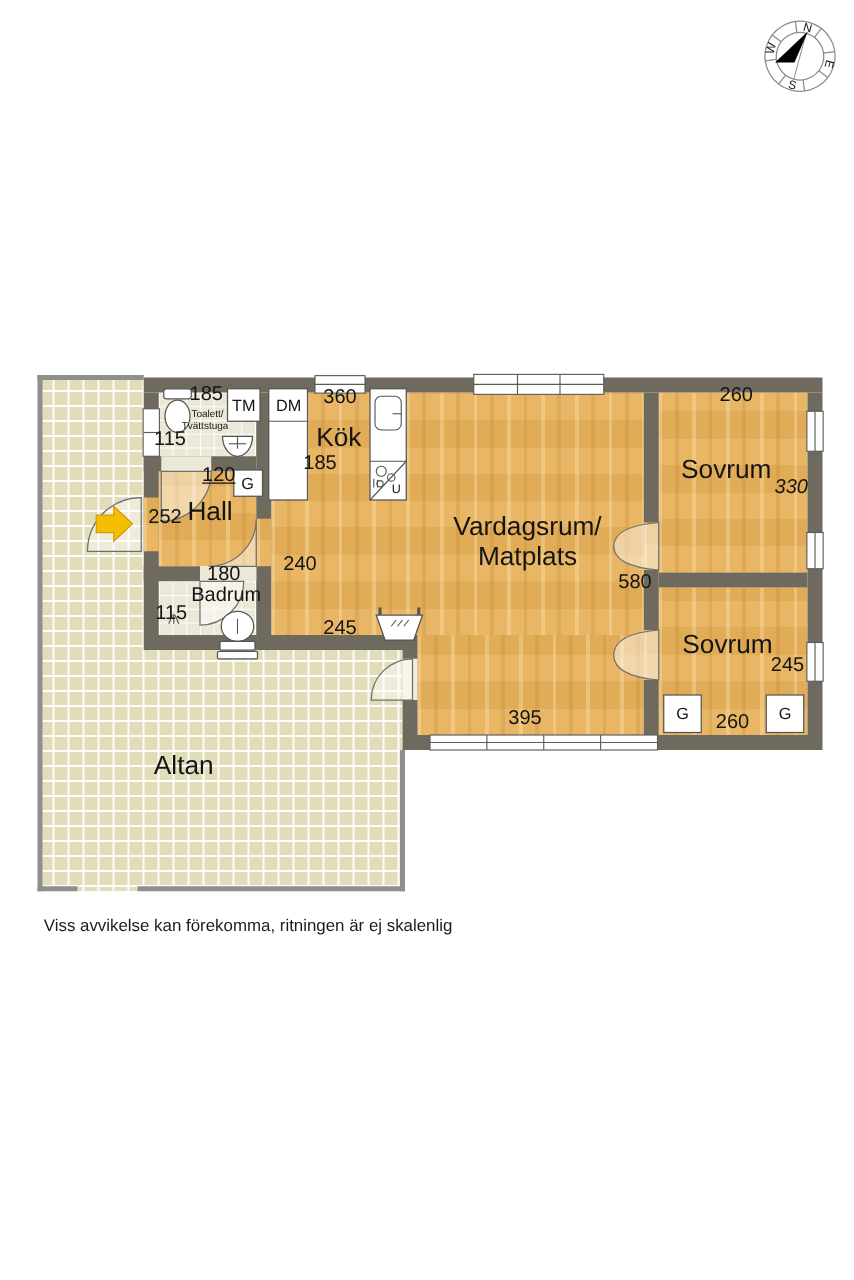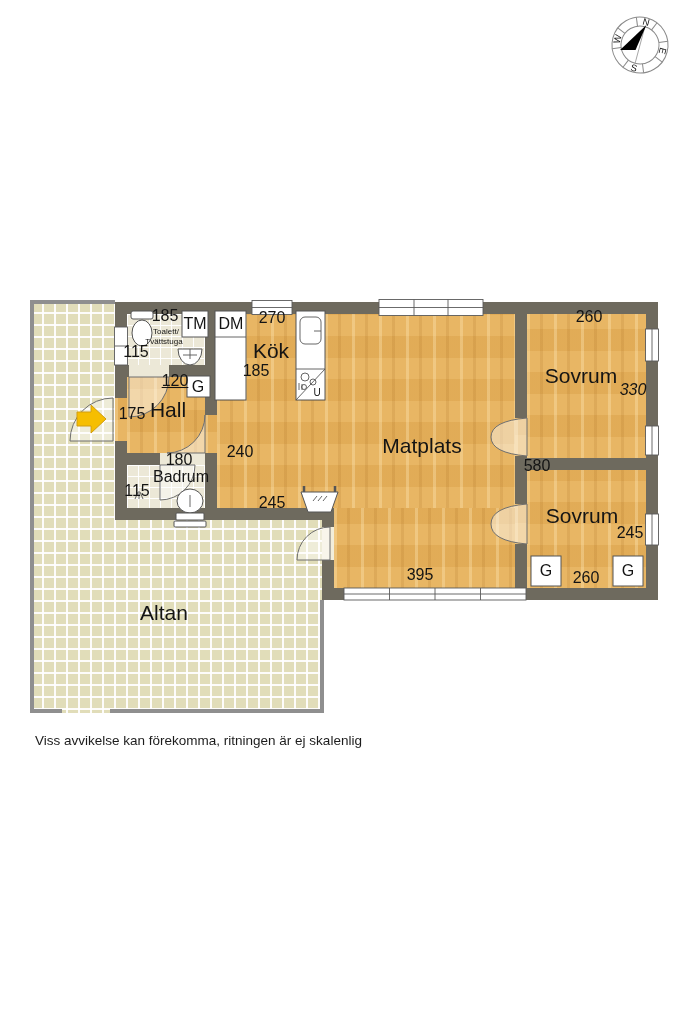--- a/index.html
+++ b/index.html
@@ -23,21 +23,21 @@
     background-size:12px 12px;}
   .wall{background:#6e6a5e;}
   .gap-tile{background:#ece8d7;}
   .gap-white{background:#f2edda;}
   
   .lbl{position:absolute;transform:translate(-50%,-50%);white-space:nowrap;color:#141414;}
   .room{font-size:21px;}
   .room-sm{font-size:16px;}
   .meas{font-size:16px;}
   .tiny{font-size:8px;}
-  .appl{font-size:16px;}
+  .appl{font-size:13px;}
   .disc{position:absolute;left:35px;top:733px;font-size:13.5px;color:#1c1c1c;}
   svg{position:absolute;left:0;top:0;}
   .fixture{fill:#ffffff;stroke:#555;stroke-width:1;}
   .thin{stroke:#555;stroke-width:0.9;fill:none;}
   .fan{fill:rgba(255,255,255,0.45);stroke:#6f6f6f;stroke-width:1;}
   .win{fill:#ffffff;stroke:#5a5a5a;stroke-width:0.9;}
   .winline{stroke:#5a5a5a;stroke-width:0.9;}
   .border-altan{stroke:#8f8f8f;stroke-width:4;fill:none;}
   .compassline{stroke:#8a8a8a;stroke-width:1;fill:none;}
 </style>
@@ -202,43 +202,44 @@
         <text x="23.5" y="0" transform="rotate(90 23.5 0)" dominant-baseline="central">E</text>
         <text x="0" y="27">S</text>
         <text x="-23.5" y="0" transform="rotate(270 -23.5 0)" dominant-baseline="central">W</text>
       </g>
     </g>
   </svg>
 
   <span class="lbl meas" style="left:165px;top:316px;">185</span>
   <span class="lbl appl" style="left:195px;top:324px;">TM</span>
   <span class="lbl appl" style="left:231px;top:324px;">DM</span>
-  <span class="lbl meas" style="left:272px;top:318px;">270</span>
+  <span class="lbl meas" style="left:272px;top:318px;">360</span>
   <span class="lbl tiny" style="left:166px;top:331px;text-align:right;">Toalett/</span>
   <span class="lbl tiny" style="left:164px;top:341px;">Tvättstuga</span>
   <span class="lbl meas" style="left:136px;top:352px;">115</span>
   <span class="lbl room" style="left:271px;top:351px;">Kök</span>
   <span class="lbl meas" style="left:256px;top:371px;">185</span>
   <span class="lbl meas" style="left:175px;top:381px;text-decoration:underline;">120</span>
   <span class="lbl appl" style="left:198px;top:387px;">G</span>
   <span class="lbl room" style="left:168px;top:410px;text-align:center;">Hall</span>
-  <span class="lbl meas" style="left:132px;top:414px;">175</span>
+  <span class="lbl meas" style="left:132px;top:414px;">252</span>
   <span class="lbl appl" style="left:317px;top:392px;font-size:10px;">U</span>
   <span class="lbl meas" style="left:240px;top:452px;">240</span>
   <span class="lbl meas" style="left:179px;top:460px;text-align:right;">180</span>
   <span class="lbl room-sm" style="left:181px;top:477px;">Badrum</span>
   <span class="lbl meas" style="left:137px;top:491px;">115</span>
   <span class="lbl meas" style="left:272px;top:503px;">245</span>
+  <span class="lbl room" style="left:422px;top:422px;">Vardagsrum/</span>
   <span class="lbl room" style="left:422px;top:446px;">Matplats</span>
-  <span class="lbl meas" style="left:537px;top:466px;text-align:center;">580</span>
+  <span class="lbl meas" style="left:508px;top:466px;text-align:center;">580</span>
   <span class="lbl meas" style="left:420px;top:575px;">395</span>
   <span class="lbl meas" style="left:589px;top:317px;">260</span>
   <span class="lbl room" style="left:581px;top:376px;">Sovrum</span>
   <span class="lbl meas" style="left:633px;top:390px;font-style:italic;">330</span>
   <span class="lbl room" style="left:582px;top:516px;">Sovrum</span>
   <span class="lbl meas" style="left:630px;top:533px;">245</span>
   <span class="lbl appl" style="left:546px;top:571px;">G</span>
   <span class="lbl meas" style="left:586px;top:578px;">260</span>
   <span class="lbl appl" style="left:628px;top:571px;">G</span>
-  <span class="lbl room" style="left:164px;top:613px;">Altan</span>
+  <span class="lbl room" style="left:147px;top:613px;">Altan</span>
 
   <div class="disc">Viss avvikelse kan förekomma, ritningen är ej skalenlig</div>
 </div>
 
 </body></html>

